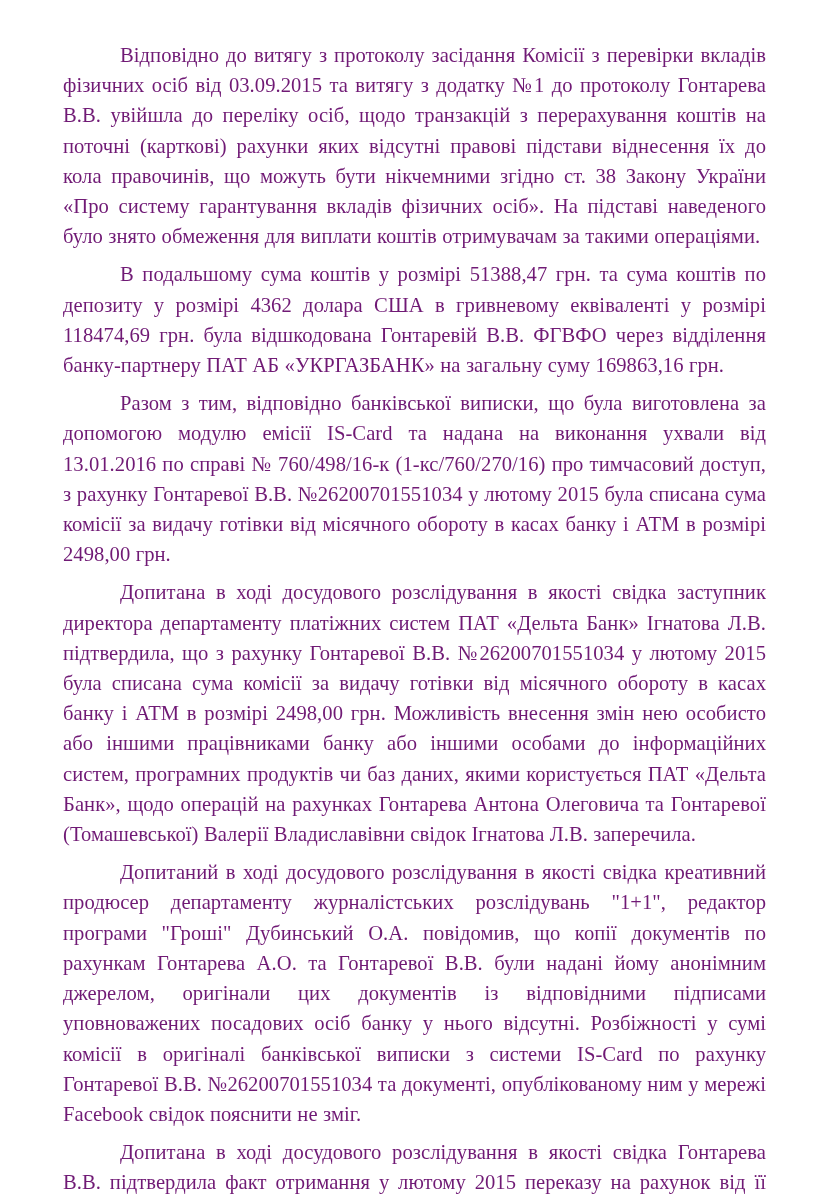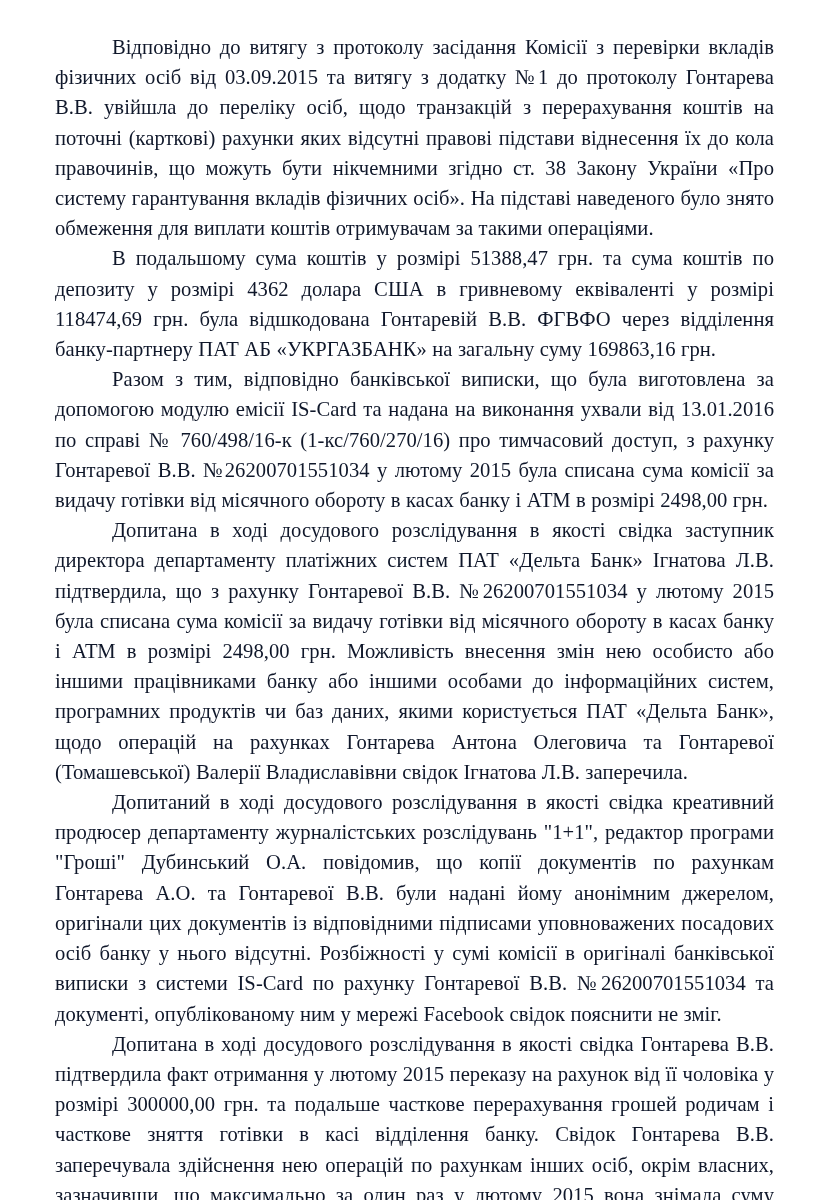--- a/index.html
+++ b/index.html
@@ -25,32 +25,32 @@
   }
 
   .page-body {
     position: absolute;
     left: 55px;
     top: 32px;
     width: 719px;
   }
 
   .doc-paragraph {
-    margin: 0;
+    margin: 8px;
     padding: 0;
     text-align: justify;
     text-justify: inter-word;
     text-indent: 57px;
     font-size: 20.6px;
     line-height: 30.2px;
     letter-spacing: 0.05px;
     word-spacing: 0.2px;
     hyphens: none;
     -webkit-hyphens: none;
-    color: #0f172a;
+    color: #701a75;
   }
 
   
   .doc-paragraph:last-child {
     text-align: justify;
   }
 </style>
 </head>
 <body>
 

